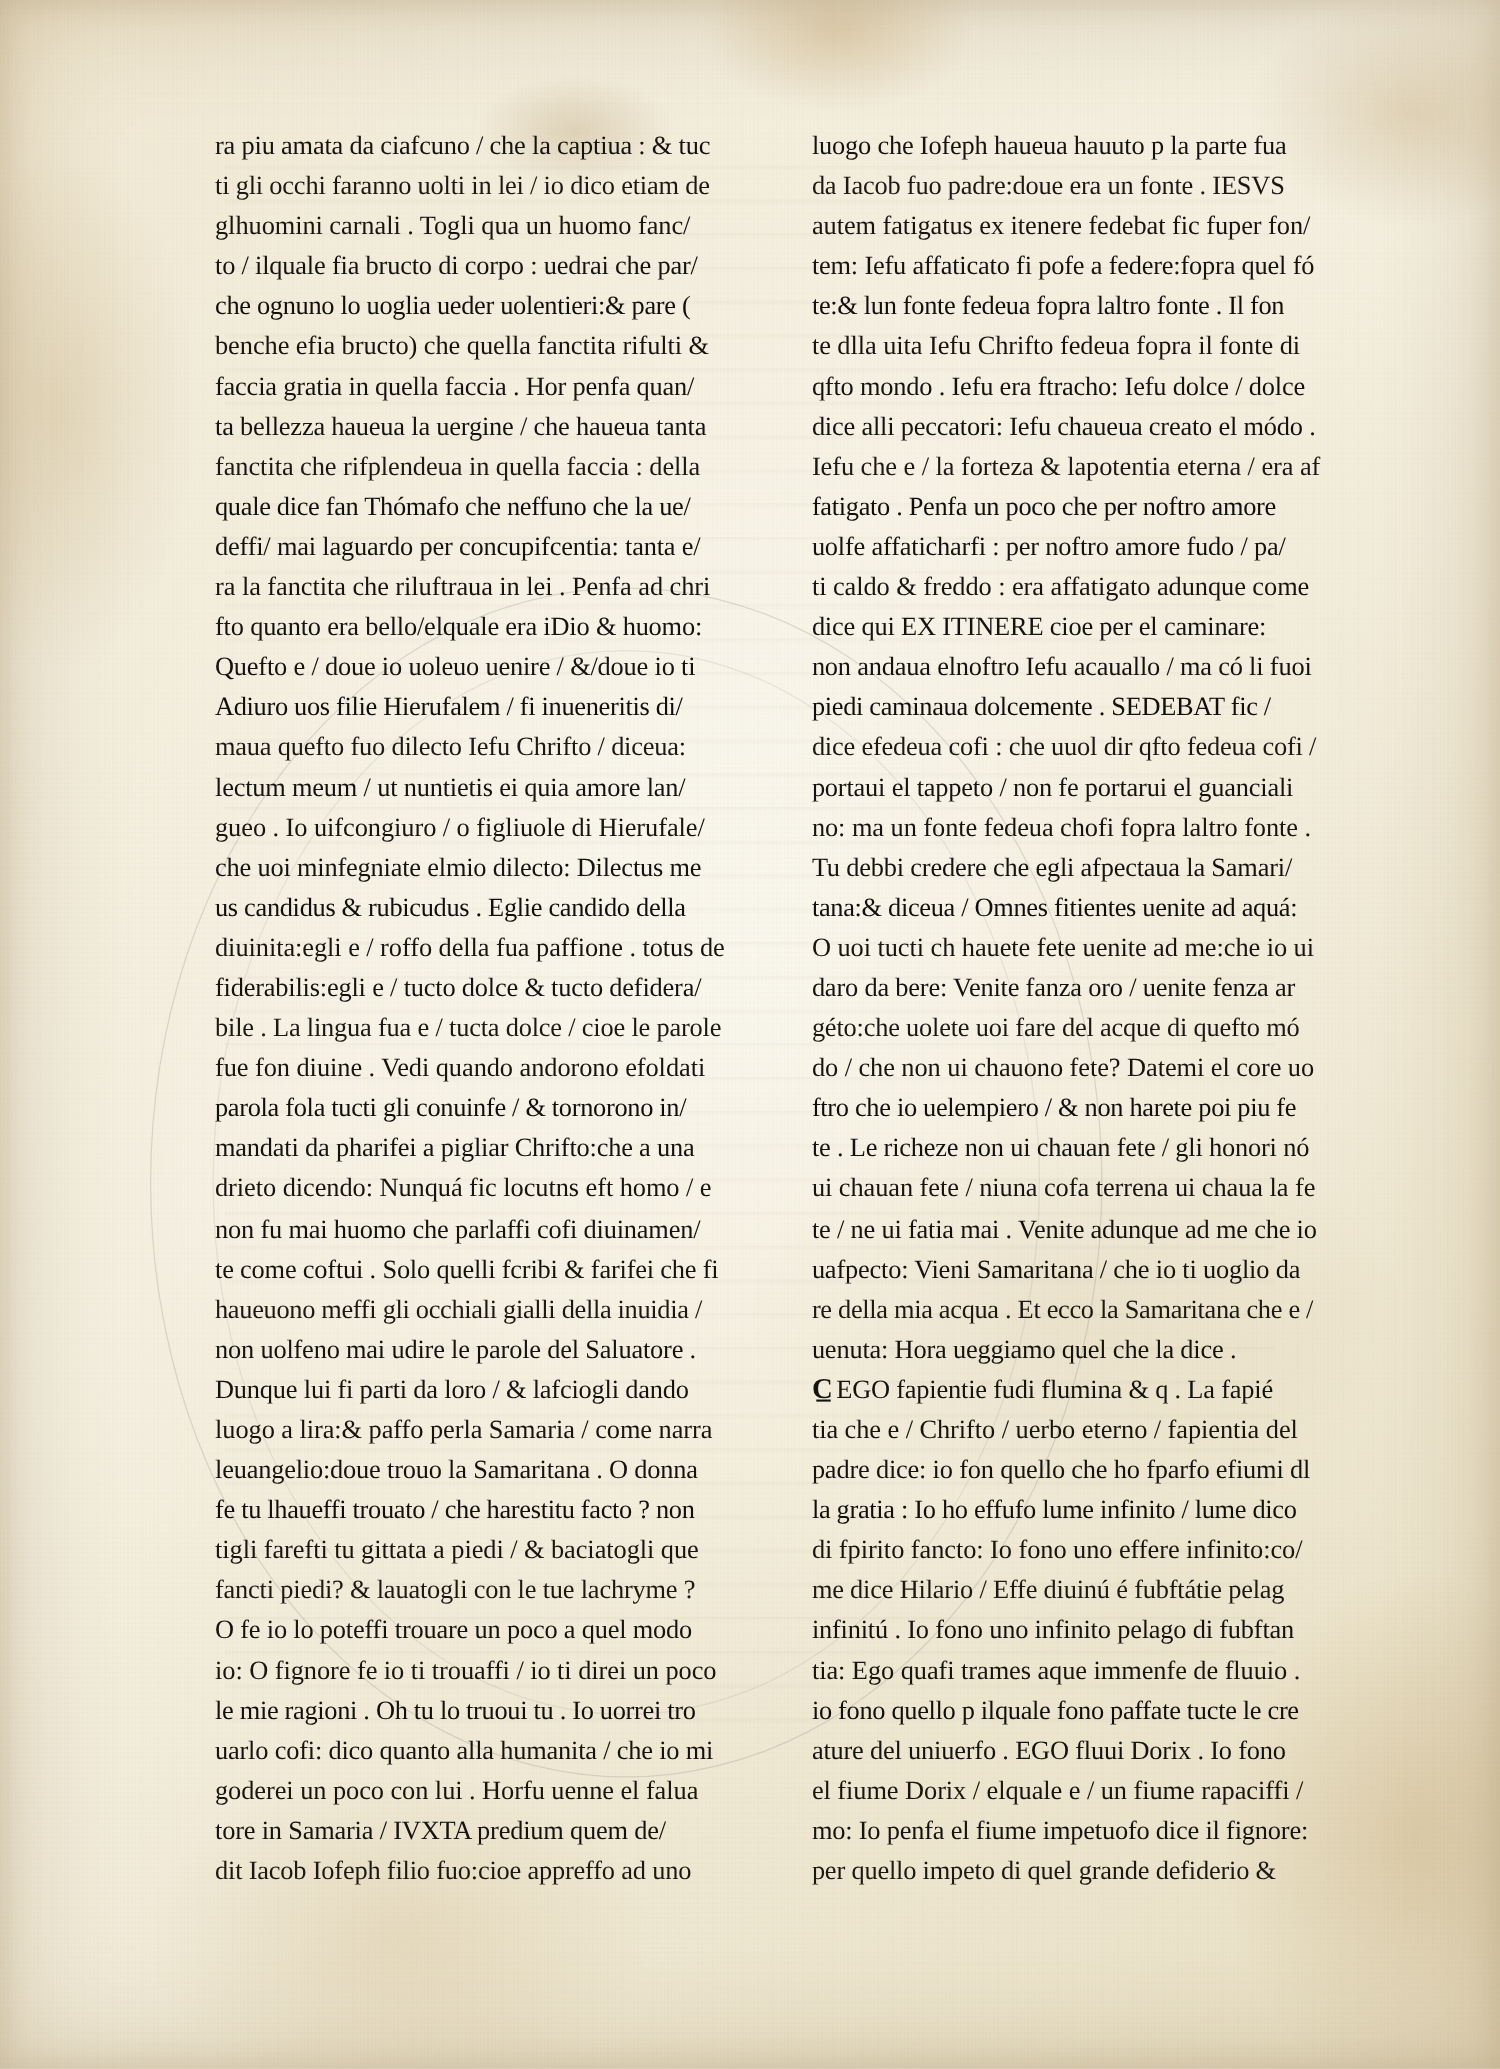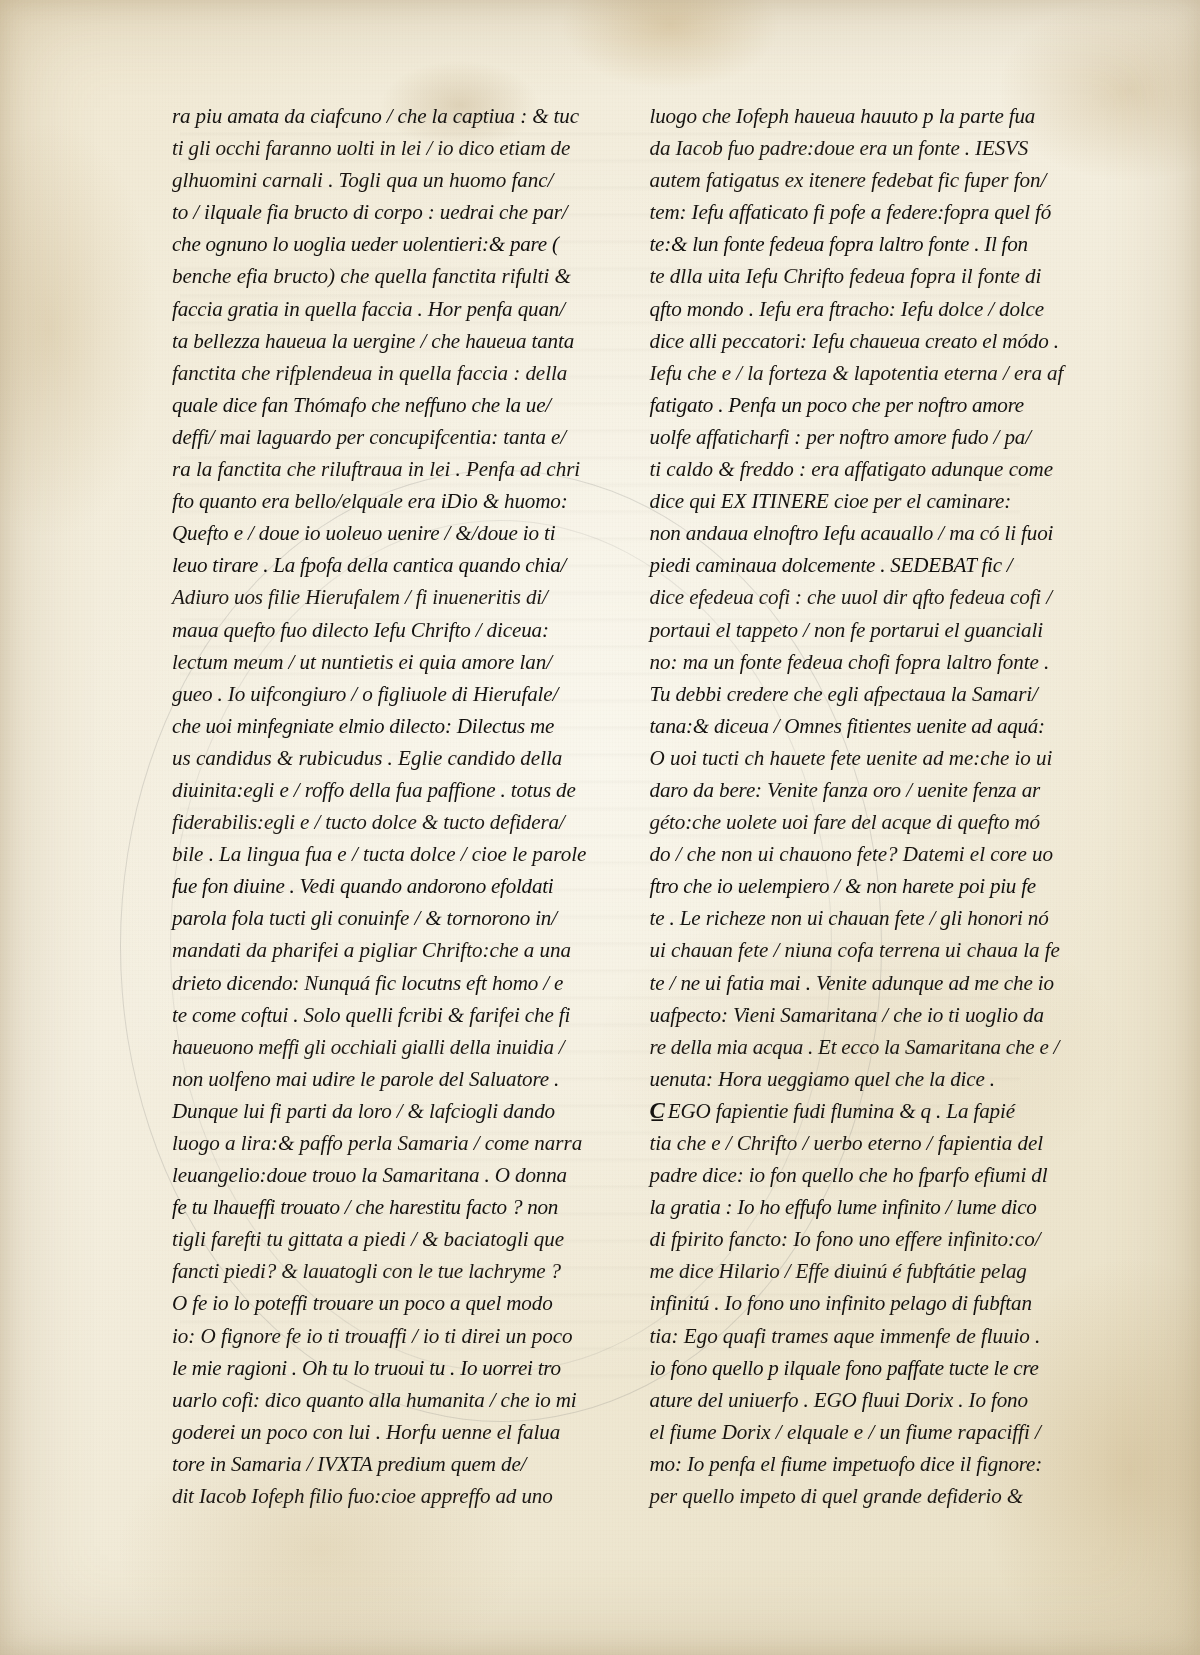--- a/index.html
+++ b/index.html
@@ -58,21 +58,20 @@
 
   
   #textblock {
     position: absolute;
     left: 172px;
     top: 100px;
     width: 908px;
     height: 1285px;
     display: flex;
     gap: 47px;
-    font-style: italic;
   }
   .column {
     width: 435px;
     position: relative;
   }
   .column .lines {
     display: flex;
     flex-direction: column;
   }
   .line {
@@ -163,34 +162,34 @@
           <div class="line">che ognuno lo uoglia ueder uolentieri:&amp; pare (</div>
           <div class="line">benche efia bructo) che quella fanctita rifulti &amp;</div>
           <div class="line">faccia gratia in quella faccia .  Hor penfa quan/</div>
           <div class="line">ta bellezza haueua  la uergine / che haueua tanta</div>
           <div class="line">fanctita che rifplendeua  in quella faccia : della</div>
           <div class="line">quale dice fan Thómafo che neffuno che  la ue/</div>
           <div class="line">deffi/ mai laguardo per concupifcentia: tanta e/</div>
           <div class="line">ra la fanctita che riluftraua in lei . Penfa ad chri</div>
           <div class="line">fto quanto era bello/elquale era iDio &amp; huomo:</div>
           <div class="line">Quefto e / doue io uoleuo uenire / &amp;/doue io ti</div>
-          <div class="line">leuo tirare . La fpofa della cantica quando chia/</div>
           <div class="line">Adiuro uos filie Hierufalem / fi inueneritis di/</div>
           <div class="line">maua quefto fuo dilecto Iefu Chrifto / diceua:</div>
           <div class="line">lectum meum / ut nuntietis ei  quia amore lan/</div>
           <div class="line">gueo . Io uifcongiuro / o figliuole di Hierufale/</div>
           <div class="line">che uoi minfegniate elmio dilecto: Dilectus me</div>
           <div class="line">us candidus &amp; rubicudus .   Eglie candido della</div>
           <div class="line">diuinita:egli e / roffo della fua paffione . totus de</div>
           <div class="line">fiderabilis:egli e / tucto dolce &amp; tucto defidera/</div>
           <div class="line">bile . La lingua fua e / tucta dolce / cioe le parole</div>
           <div class="line">fue fon diuine . Vedi quando andorono efoldati</div>
           <div class="line">parola fola tucti gli conuinfe / &amp; tornorono in/</div>
           <div class="line">mandati da pharifei a pigliar Chrifto:che a una</div>
           <div class="line">drieto dicendo: Nunquá fic locutns eft homo / e</div>
+          <div class="line">non fu mai huomo che parlaffi cofi diuinamen/</div>
           <div class="line">te come coftui . Solo quelli fcribi &amp; farifei  che fi</div>
           <div class="line">haueuono meffi gli occhiali gialli della inuidia /</div>
           <div class="line">non uolfeno mai udire le parole del Saluatore .</div>
           <div class="line">Dunque lui fi parti da loro / &amp; lafciogli dando</div>
           <div class="line">luogo a lira:&amp; paffo perla Samaria / come narra</div>
           <div class="line">leuangelio:doue trouo la Samaritana . O donna</div>
           <div class="line">fe tu lhaueffi trouato / che harestitu facto ? non</div>
           <div class="line">tigli farefti tu gittata a piedi / &amp; baciatogli que</div>
           <div class="line">fancti piedi? &amp; lauatogli con le tue lachryme ?</div>
           <div class="line">O fe io lo poteffi trouare un poco a  quel modo</div>

